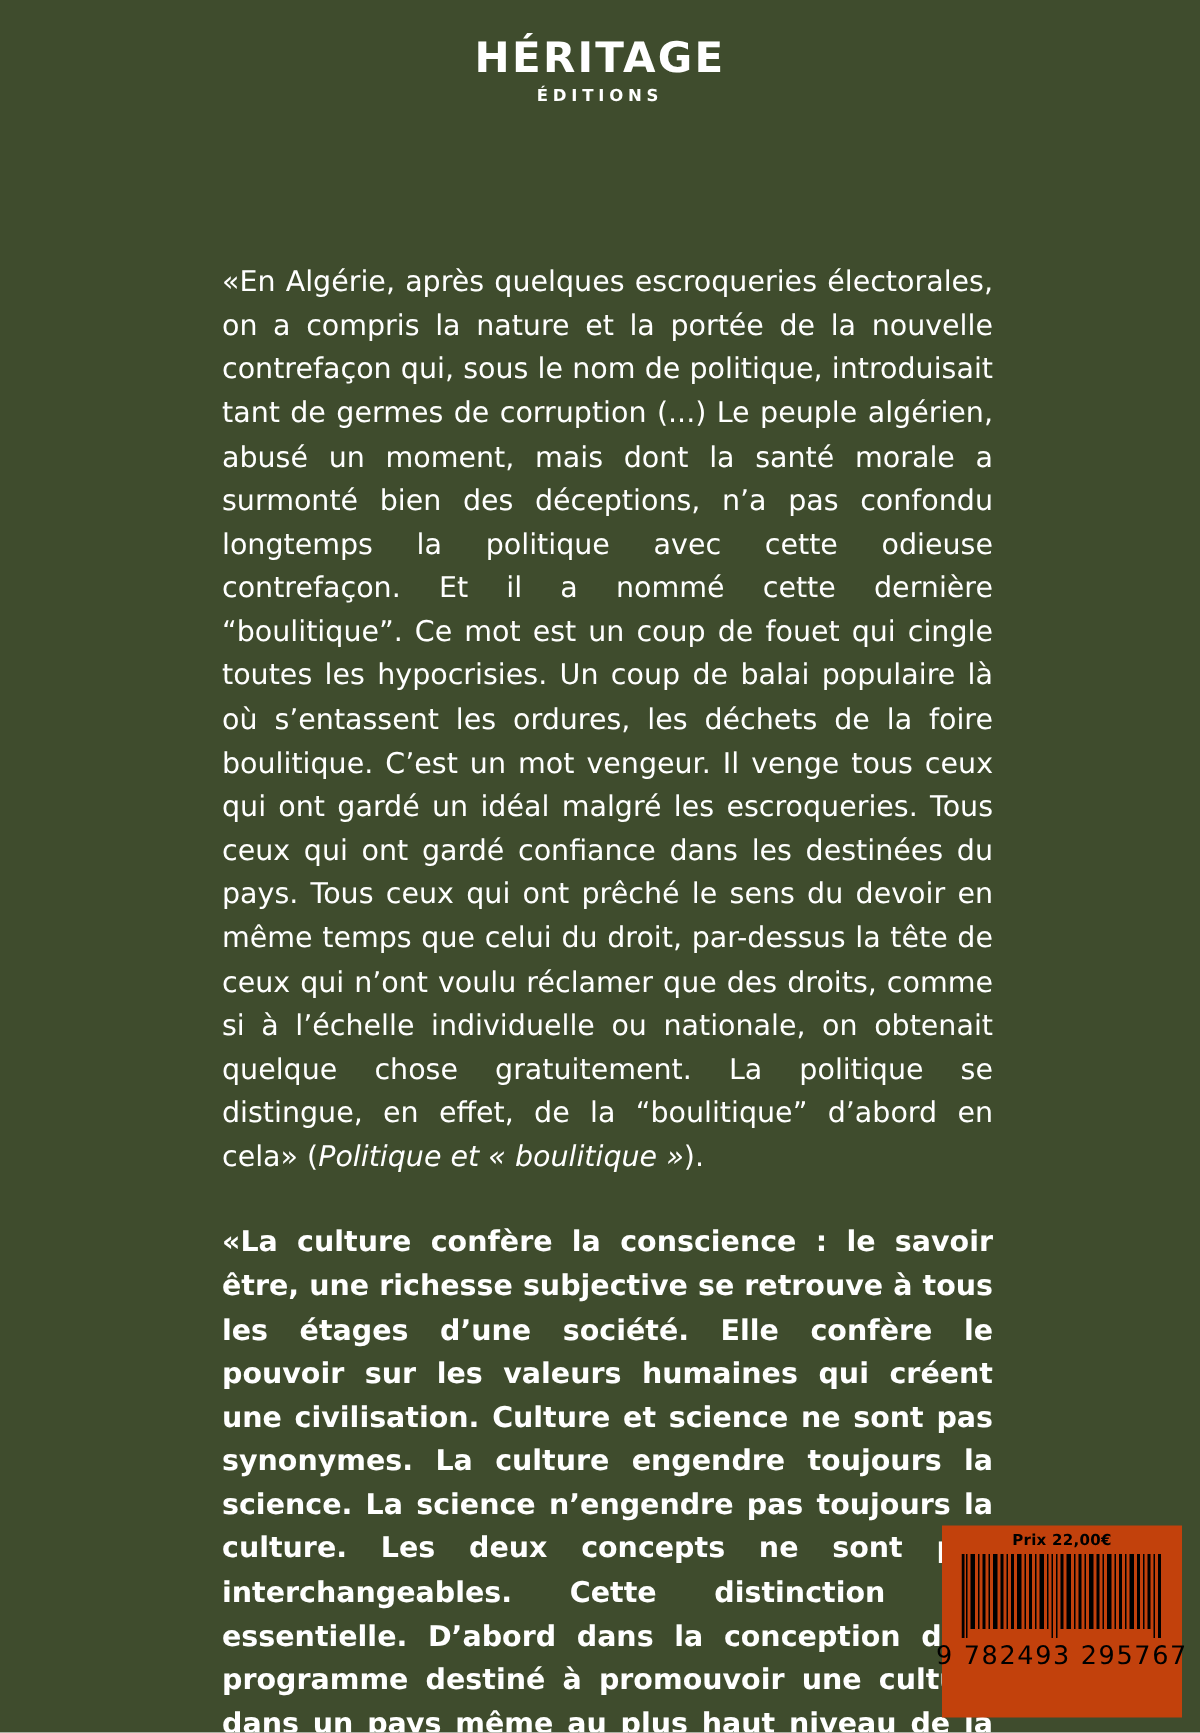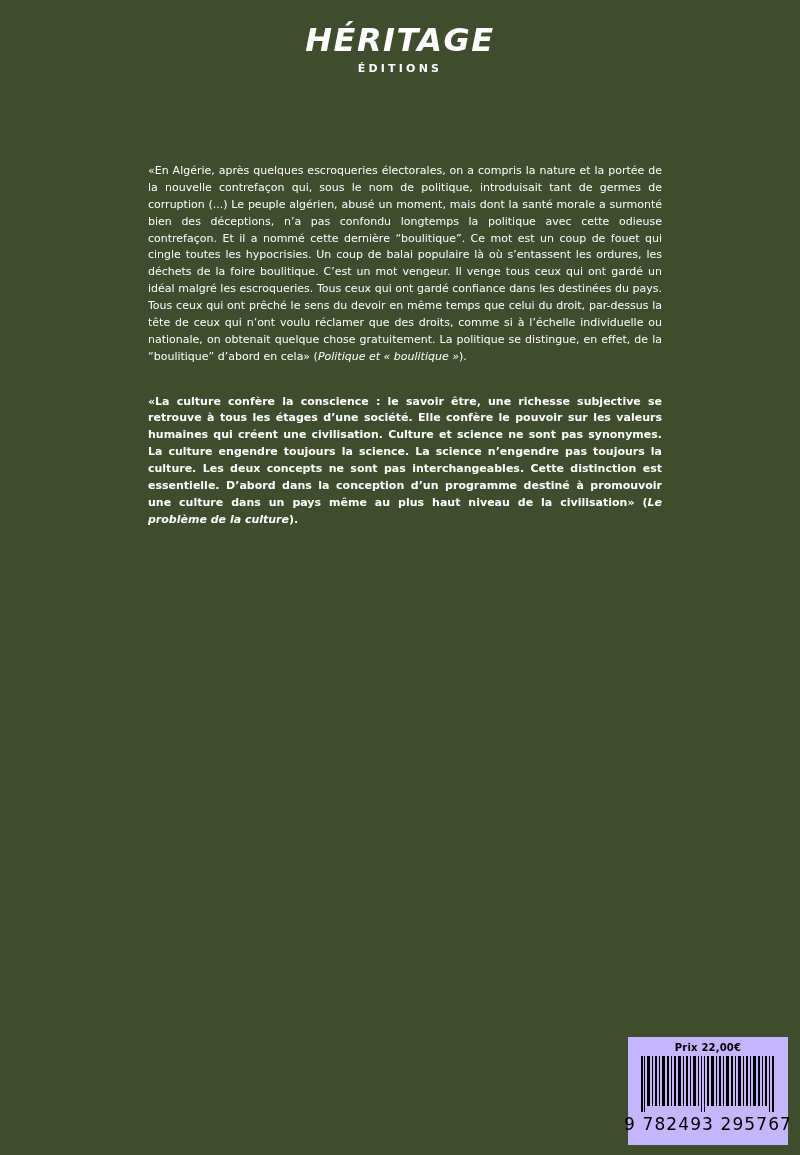--- a/index.html
+++ b/index.html
@@ -22,63 +22,62 @@
     position: absolute;
     top: 24px;
     left: 0;
     width: 100%;
     text-align: center;
     color: #ffffff;
   }
   .publisher-name {
     font-family: "DejaVu Sans", sans-serif;
     font-weight: bold;
-    font-size: 32px;
+    font-size: 28px;
     letter-spacing: 1.5px;
     line-height: 1.05;
-    font-style: italic;
   }
   .publisher-sub {
     font-family: "DejaVu Sans", sans-serif;
     font-weight: bold;
     font-size: 11px;
     letter-spacing: 3.2px;
     margin-top: 4px;
     text-align: center;
   }
   .content {
     position: absolute;
     left: 148px;
     top: 163px;
     width: 514px;
   }
   .quote {
     color: #ffffff;
     font-family: "DejaVu Sans", sans-serif;
-    font-size: 11px;
+    font-size: 19px;
     line-height: 1.535;
     text-align: justify;
     text-justify: inter-word;
-    margin: 0 0 28px 0;
+    margin: 11px 0 28px 0;
     hyphens: none;
   }
   .quote:last-child {
     margin-bottom: 0;
     font-weight: bold;
   }
   .quote .src {
     font-style: italic;
   }
   .barcode-box {
     position: absolute;
     right: 12px;
     bottom: 10px;
     width: 160px;
-    height: 108px;
-    background: #c4b5fd;
+    height: 128px;
+    background: #c2410c;
     display: flex;
     flex-direction: column;
     align-items: center;
     justify-content: flex-start;
     padding-top: 5px;
     box-sizing: border-box;
   }
   .price {
     font-family: "DejaVu Sans", sans-serif;
     font-size: 10px;

